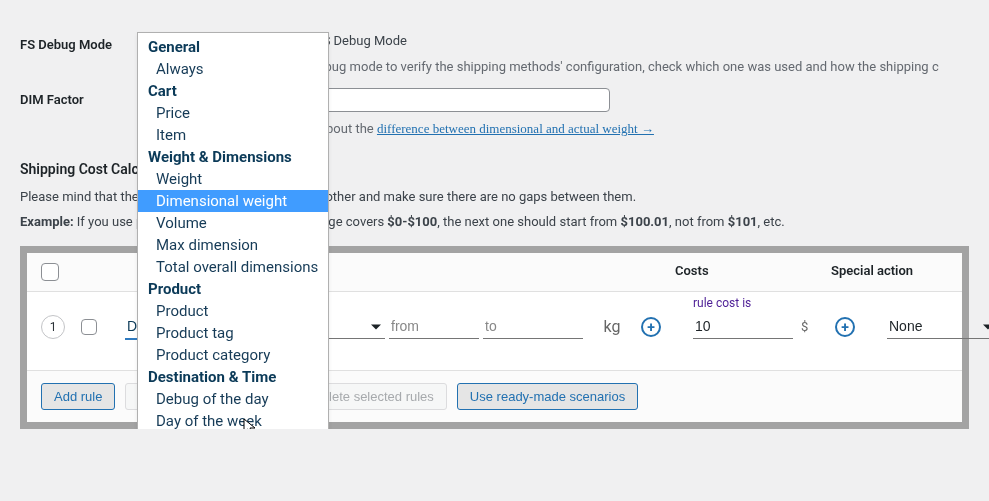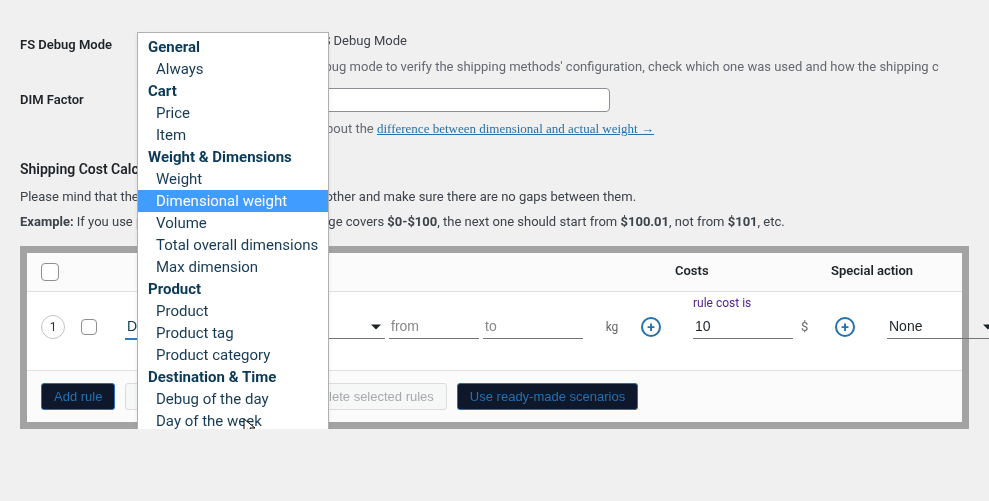--- a/index.html
+++ b/index.html
@@ -69,34 +69,34 @@
     padding: 4px 2px; font-size: 14px; color: #1d2327; width: 100%;
   }
   .sel.primary { color: #0b3a58; border-bottom: 2px solid #2f7abf; font-weight:400; }
   .sel-wrap { position: relative; display:flex; align-items:center; }
   .sel-wrap .caret {
     position:absolute; right:4px; top:50%; transform:translateY(-50%);
     border-left: 5px solid transparent; border-right:5px solid transparent;
     border-top:5px solid #1d2327; pointer-events:none;
   }
   .txt::placeholder { color:#888; }
-  .unit { color:#666; font-size:12px; text-align:center; }
+  .unit { color:#666; font-size:16px; text-align:center; }
   .add-circle {
     width:20px; height:20px; border:2px solid #2271b1; border-radius:50%;
     display:inline-flex; align-items:center; justify-content:center;
     color:#2271b1; font-weight:700; font-size:14px; line-height:1; cursor:pointer;
   }
   .mini-label { font-size:12px; color:#4c1d95; margin-bottom:2px; position:absolute; top:-18px; left:0; white-space:nowrap; }
   .cost-wrap { position:relative; }
   .currency { color:#666; font-size:13px; padding-left:4px; }
 
   
   .rules-foot { padding: 12px 14px; display:flex; gap:10px; background:#fbfbfb; }
   .btn {
-    border:1px solid #2271b1; background:#0f172a; color:#2271b1;
+    border:1px solid #2271b1; background:#e5e5e5; color:#2271b1;
     padding:5px 12px; font-size:13px; border-radius:3px; cursor:pointer;
   }
   .btn[disabled] {
     border-color:#dcdcde; color:#a7aaad; background:#f6f7f7; cursor:not-allowed;
   }
 
   
   .tooltip {
     position:absolute; left:34px; top:421px;
     width:310px; background:#4b4b4b; color:#eee;
@@ -148,22 +148,22 @@
   <div class="dropdown-panel" id="dropdown-panel">
       <div class="dd-group">General</div>
       <div class="dd-item">Always</div>
       <div class="dd-group">Cart</div>
       <div class="dd-item">Price</div>
       <div class="dd-item">Item</div>
       <div class="dd-group">Weight &amp; Dimensions</div>
       <div class="dd-item">Weight</div>
       <div class="dd-item hl">Dimensional weight</div>
       <div class="dd-item">Volume</div>
+      <div class="dd-item">Max dimension</div>
       <div class="dd-item">Total overall dimensions</div>
-      <div class="dd-item">Max dimension</div>
       <div class="dd-group">Product</div>
       <div class="dd-item">Product</div>
       <div class="dd-item">Product tag</div>
       <div class="dd-item">Product category</div>
       <div class="dd-group">Destination &amp; Time</div>
       <div class="dd-item">Debug of the day</div>
       <div class="dd-item">Day of the week</div>
     </div>
 
   <div class="rules-box">

